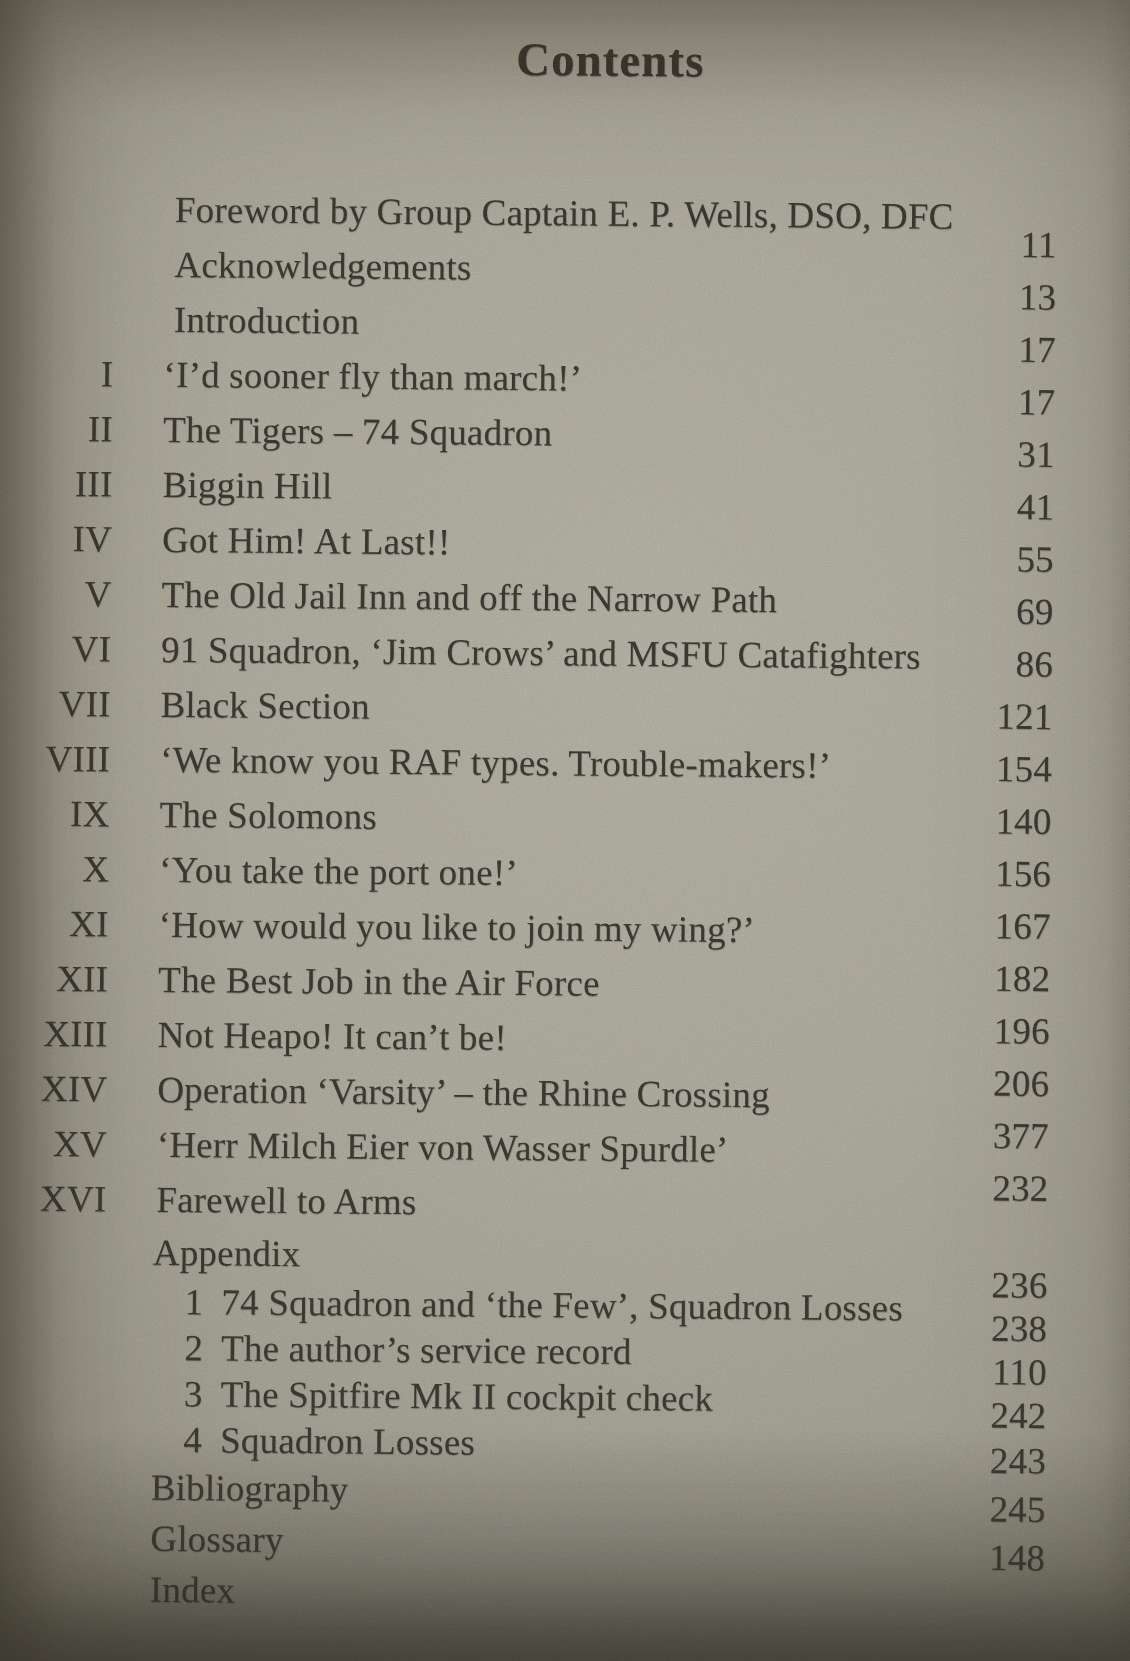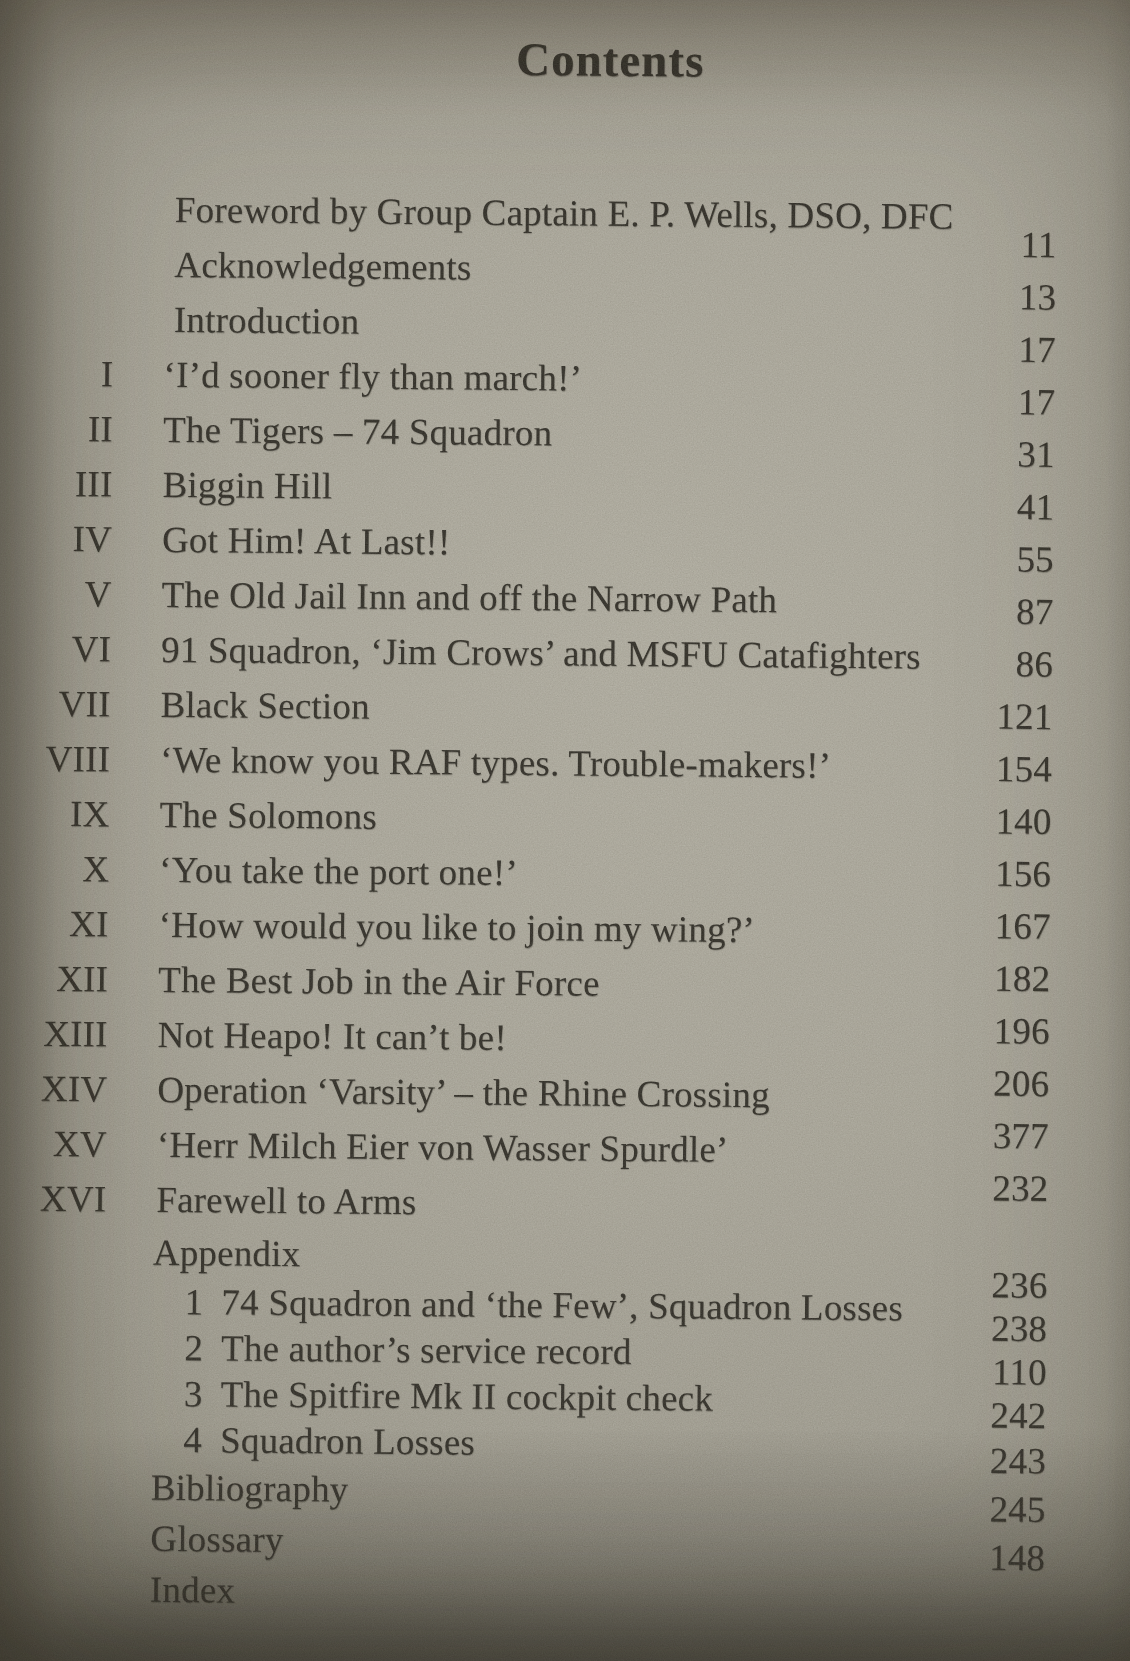--- a/index.html
+++ b/index.html
@@ -155,21 +155,21 @@
         <div class="row chapter" style="--i: 6;">
       <span class="numeral">IV</span>
 
       <span class="title">Got Him! At Last!!</span>
       <span class="page-no">55</span>
     </div>
         <div class="row chapter" style="--i: 7;">
       <span class="numeral">V</span>
 
       <span class="title">The Old Jail Inn and off the Narrow Path</span>
-      <span class="page-no">87</span>
+      <span class="page-no">69</span>
     </div>
         <div class="row chapter" style="--i: 8;">
       <span class="numeral">VI</span>
 
       <span class="title">91 Squadron, ‘Jim Crows’ and MSFU Catafighters</span>
       <span class="page-no">86</span>
     </div>
         <div class="row chapter" style="--i: 9;">
       <span class="numeral">VII</span>
 

